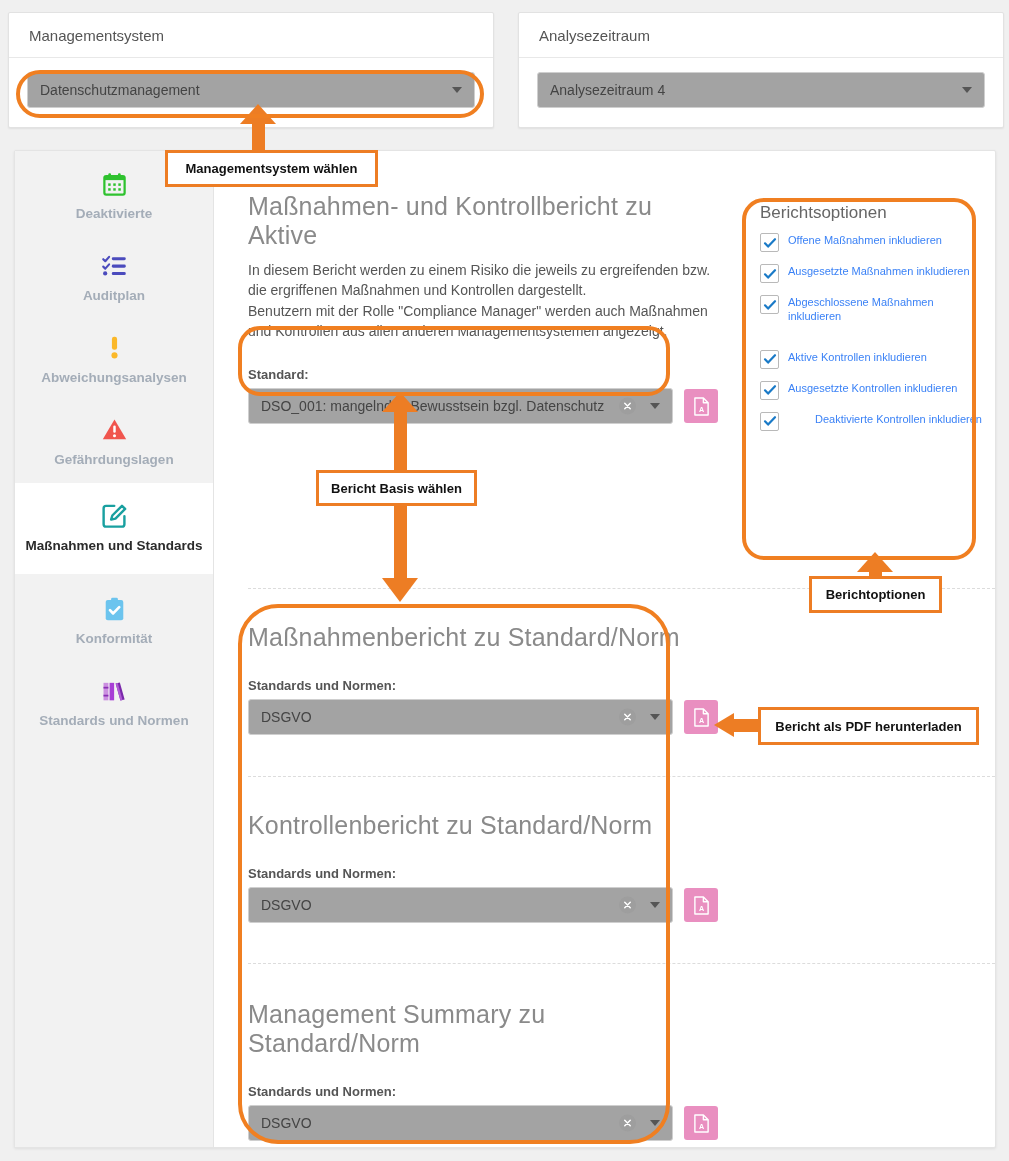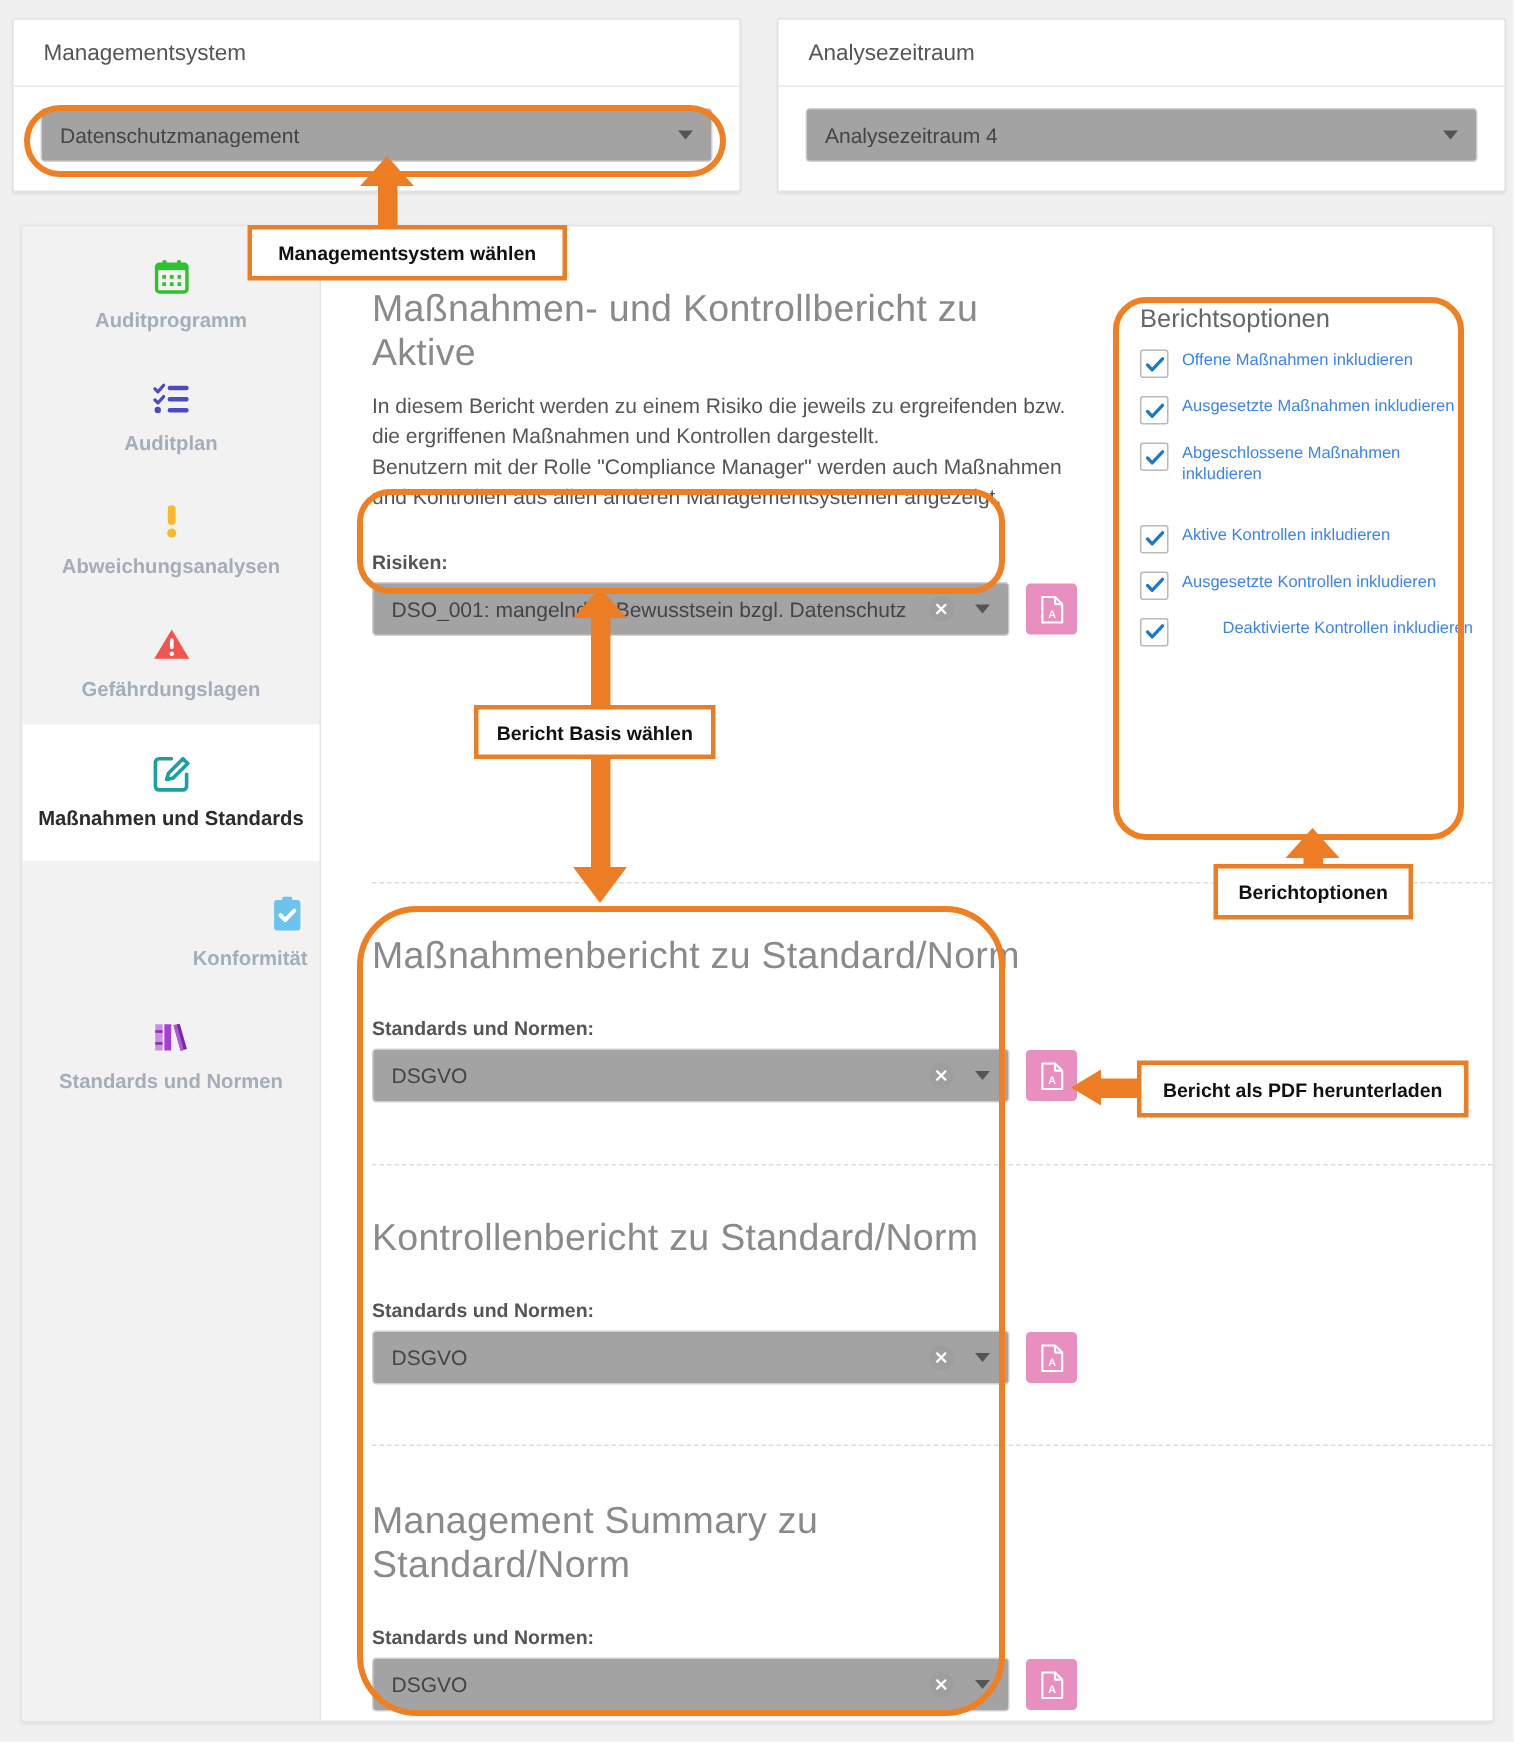--- a/index.html
+++ b/index.html
@@ -155,21 +155,21 @@
           <g fill="#2fc22f">
             <rect x="6.4" y="11" width="2.2" height="2.2"></rect>
               <rect x="10.9" y="11" width="2.2" height="2.2"></rect>
               <rect x="15.4" y="11" width="2.2" height="2.2"></rect>
             <rect x="6.4" y="15.3" width="2.2" height="2.2"></rect>
               <rect x="10.9" y="15.3" width="2.2" height="2.2"></rect>
               <rect x="15.4" y="15.3" width="2.2" height="2.2"></rect>
           </g>
         </svg>
       </span>
-      <span class="lbl">Auditprogramm</span>
+      <span class="lbl">Deaktivierte</span>
     </div>
 
     <div class="side-item">
       <span class="side-ico">
         <svg width="27" height="27" viewBox="0 0 24 24">
           <path d="M2 6.4l1.8 1.8L7.2 4.3" fill="none" stroke="#4b4bbd" stroke-width="1.9" stroke-linecap="round" stroke-linejoin="round"></path>
           <path d="M2 13l1.8 1.8L7.2 11" fill="none" stroke="#4b4bbd" stroke-width="1.9" stroke-linecap="round" stroke-linejoin="round"></path>
           <circle cx="3.7" cy="19" r="1.9" fill="#4b4bbd"></circle>
           <rect x="9.6" y="4.6" width="12.4" height="2.7" rx="1.2" fill="#4b4bbd"></rect>
           <rect x="9.6" y="11.2" width="12.4" height="2.7" rx="1.2" fill="#4b4bbd"></rect>
@@ -203,21 +203,21 @@
     <div class="side-item active" style="padding:18px 8px 20px;">
       <span class="side-ico">
         <svg width="29" height="29" viewBox="0 0 24 24">
           <path d="M20.2 12.6v6.6a2 2 0 0 1-2 2H5a2 2 0 0 1-2-2V6a2 2 0 0 1 2-2h6.8" fill="none" stroke="#19a0a0" stroke-width="2" stroke-linecap="round"></path>
           <path d="M9.2 15.4l1-3.4 8-8 2.6 2.6-8 8z" fill="none" stroke="#19a0a0" stroke-width="2" stroke-linejoin="round"></path>
         </svg>
       </span>
       <span class="lbl">Maßnahmen und Standards</span>
     </div>
 
-    <div class="side-item" style="padding-top:20px;align-items:flex-end;">
+    <div class="side-item" style="padding-top:20px;">
       <span class="side-ico">
         <svg width="27" height="27" viewBox="0 0 24 24">
           <rect x="4.2" y="3.6" width="15.6" height="18" rx="1.8" fill="#6cc4ee"></rect>
           <rect x="9" y="1.6" width="6" height="3.6" rx="1.2" fill="#6cc4ee"></rect>
           <path d="M8 12.6l2.8 2.9 5.4-5.6" fill="none" stroke="#fff" stroke-width="2.4" stroke-linecap="round" stroke-linejoin="round"></path>
         </svg>
       </span>
       <span class="lbl">Konformität</span>
     </div>
 
@@ -237,21 +237,21 @@
 
   </div>
 
   <div id="content">
 
     <div style="position:absolute;left:34px;top:41px;width:470px;">
       <div class="sec-title">Maßnahmen- und Kontrollbericht zu Aktive</div>
       <div class="sec-desc" style="white-space:pre-line;">In diesem Bericht werden zu einem Risiko die jeweils zu ergreifenden bzw. die ergriffenen Maßnahmen und Kontrollen dargestellt.
 Benutzern mit der Rolle "Compliance Manager" werden auch Maßnahmen und Kontrollen aus allen anderen Managementsystemen angezeigt.</div>
       <div style="margin-top:26px;">
-        <div class="fld-label">Risiken:</div>
+        <div class="fld-label">Standard:</div>
         <div class="field-row">
           <div class="select">
             <span class="select-val">DSO_001: mangelndes Bewusstsein bzgl. Datenschutz</span>
             <span class="clearbtn">
               <svg width="11" height="11" viewBox="0 0 12 12">
                   <path d="M3 3l6 6M9 3l-6 6" stroke="#fff" stroke-width="1.6" stroke-linecap="round"></path>
                 </svg>
             </span>
             <span class="caret"></span>
           </div>

